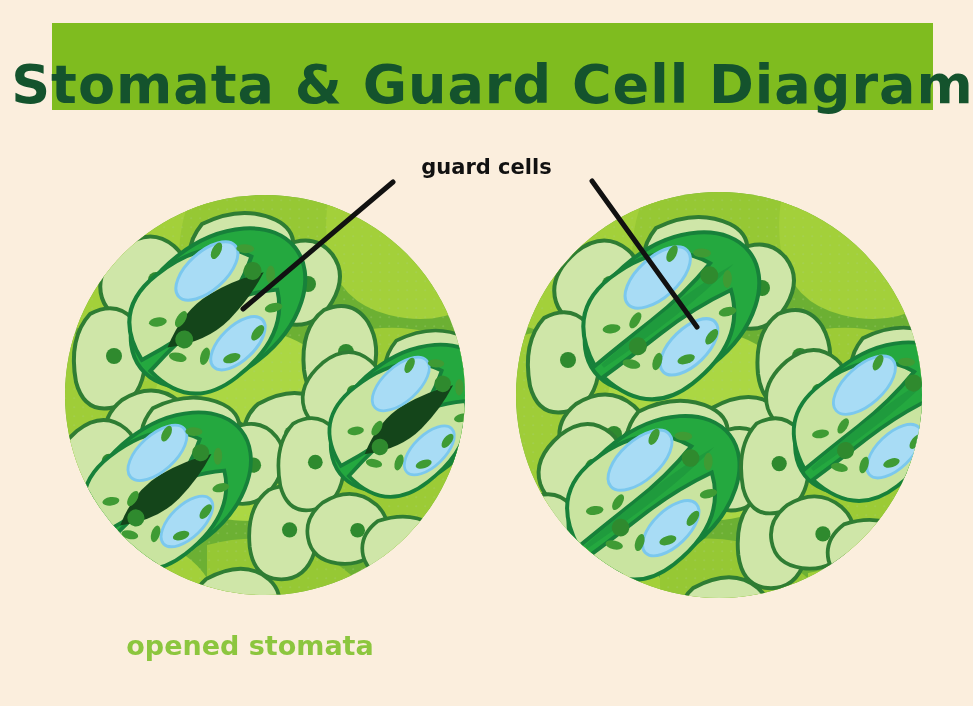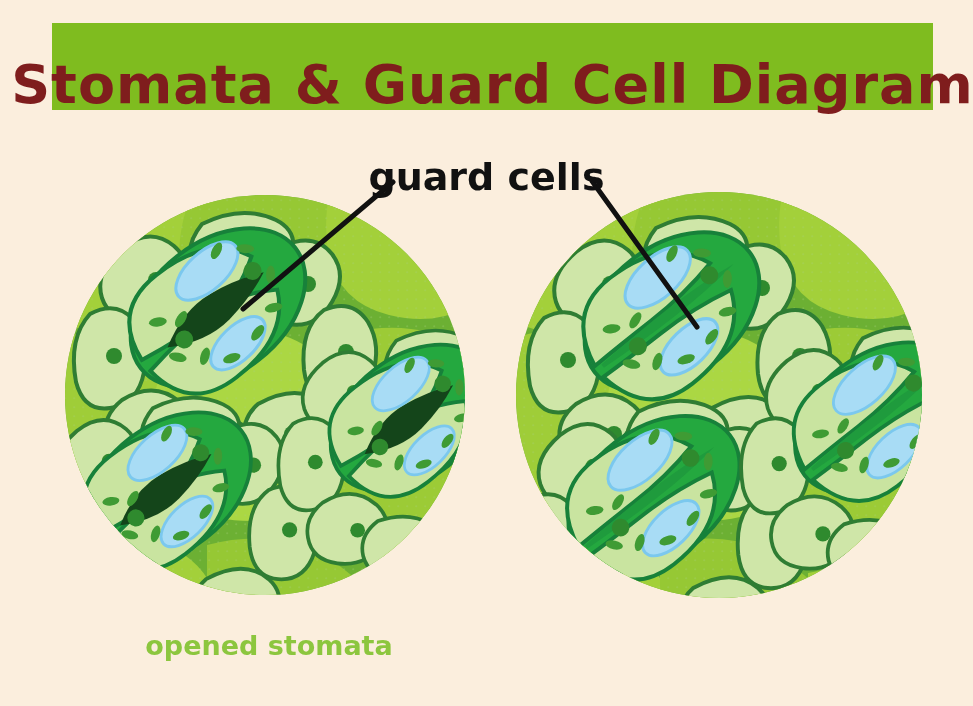--- a/index.html
+++ b/index.html
@@ -13,47 +13,47 @@
   #stage{position:absolute;left:0;top:0;width:973px;height:706px;}
 
   
   .title-banner{
     position:absolute;
     left:52px;top:23px;width:881px;height:87px;
     background:#7fbc1f;
     display:flex;align-items:center;justify-content:center;
   }
   .title-text{
-    color:#7f1d1d;
+    color:#14532d;
     font-size:54px;
     font-weight:bold;
     letter-spacing:1px;
     white-space:nowrap;
     font-family:"DejaVu Sans", sans-serif;
     margin-top:35px;
   }
 
   
   .callout-label{
     position:absolute;
     left:0;top:155px;width:973px;
     text-align:center;
-    font-size:38px;font-weight:bold;color:#111111;
+    font-size:21px;font-weight:bold;color:#111111;
     font-family:"DejaVu Sans", sans-serif;
   }
 
   
   .caption{
     position:absolute;
     top:630px;
     font-size:27px;font-weight:bold;color:#8cc63e;
     font-family:"DejaVu Sans", sans-serif;
     text-align:center;
   }
-  .caption.left{left:69px;width:400px;text-align:center;}
+  .caption.left{left:50px;width:400px;text-align:center;}
   .caption.right{left:516px;width:406px;}
 
   svg{display:block;}
   .overlay-svg{position:absolute;left:0;top:0;width:973px;height:706px;pointer-events:none;}
 </style>
 </head>
 <body>
 
 <div id="stage">
 

